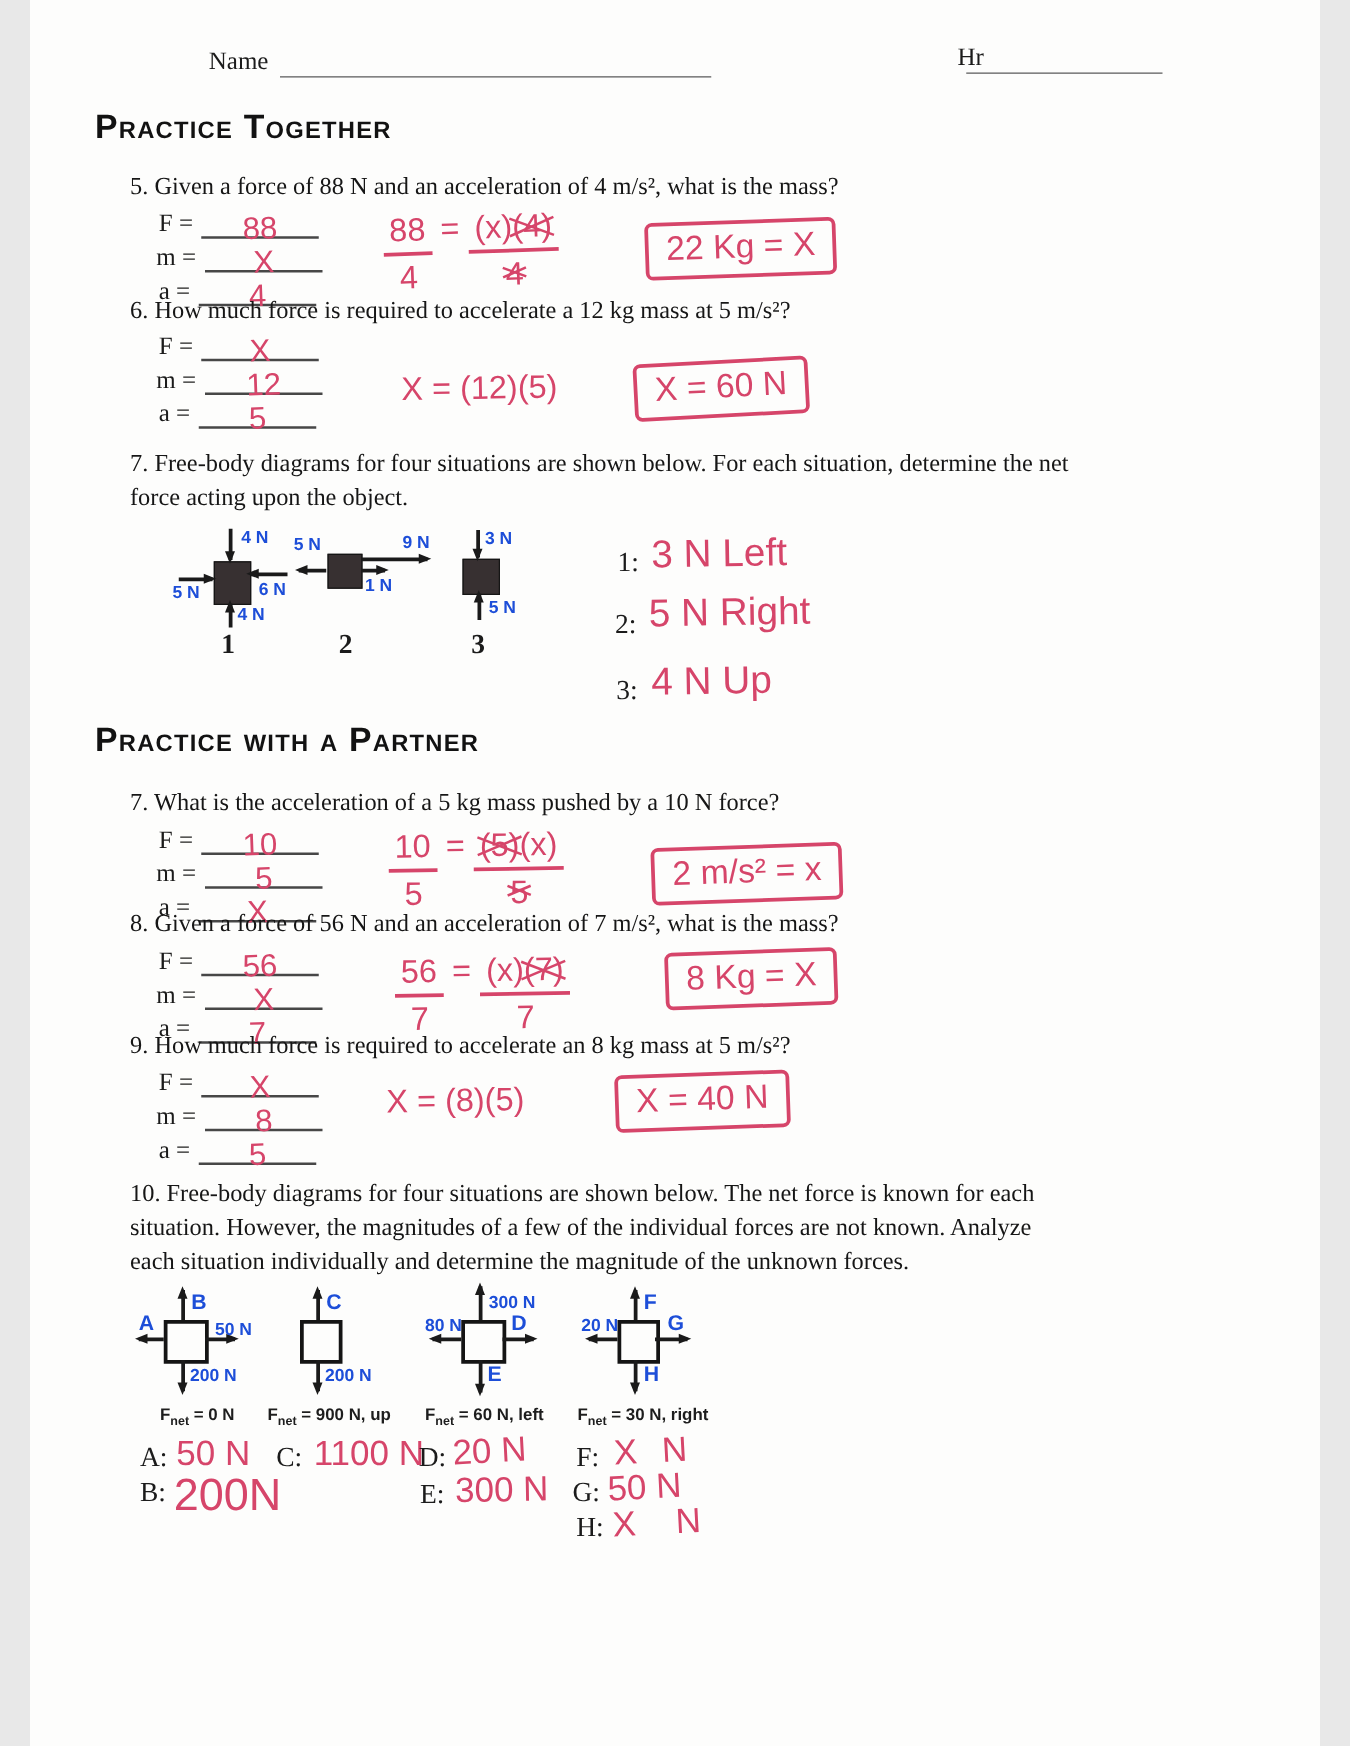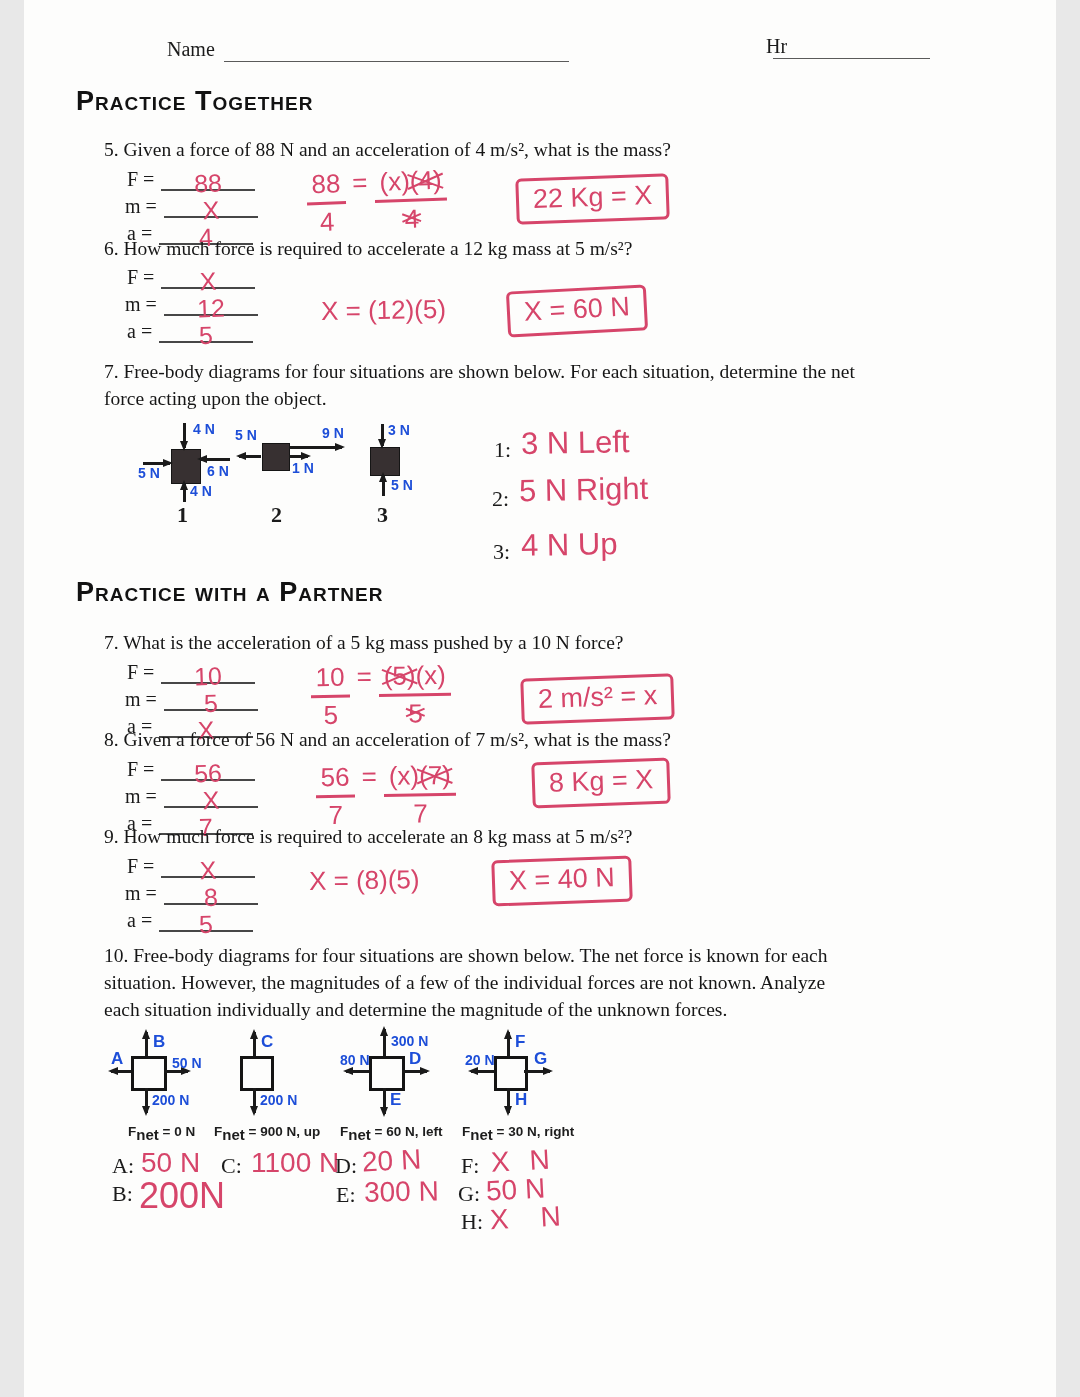--- a/index.html
+++ b/index.html
@@ -55,21 +55,21 @@
   .flabel {
     position:absolute; font-family:"Liberation Sans", sans-serif; font-weight:700;
     font-size:14px; color:#1d4ed8; white-space:nowrap; line-height:1;
   }
   .flabel.big { font-size:17px; }
   .dnum { position:absolute; font-size:22px; font-weight:700; }
   .fnet {
     position:absolute; font-family:"Liberation Sans", sans-serif; font-weight:700;
     font-size:13.5px; color:#1d1d1d; white-space:nowrap;
   }
-  .fnet sub { font-size:15px; }
+  .fnet sub { font-size:10px; }
   
   .arr { position:absolute; background:#1a1a1a; }
   .arr.h { height:2.6px; }
   .arr.v { width:2.6px; }
   .arr.head-left::before {
     content:""; position:absolute; left:-3px; top:50%; transform:translateY(-50%);
     border-top:4.6px solid transparent; border-bottom:4.6px solid transparent; border-right:10px solid #1a1a1a;
   }
   .arr.head-right::after {
     content:""; position:absolute; right:-3px; top:50%; transform:translateY(-50%);

